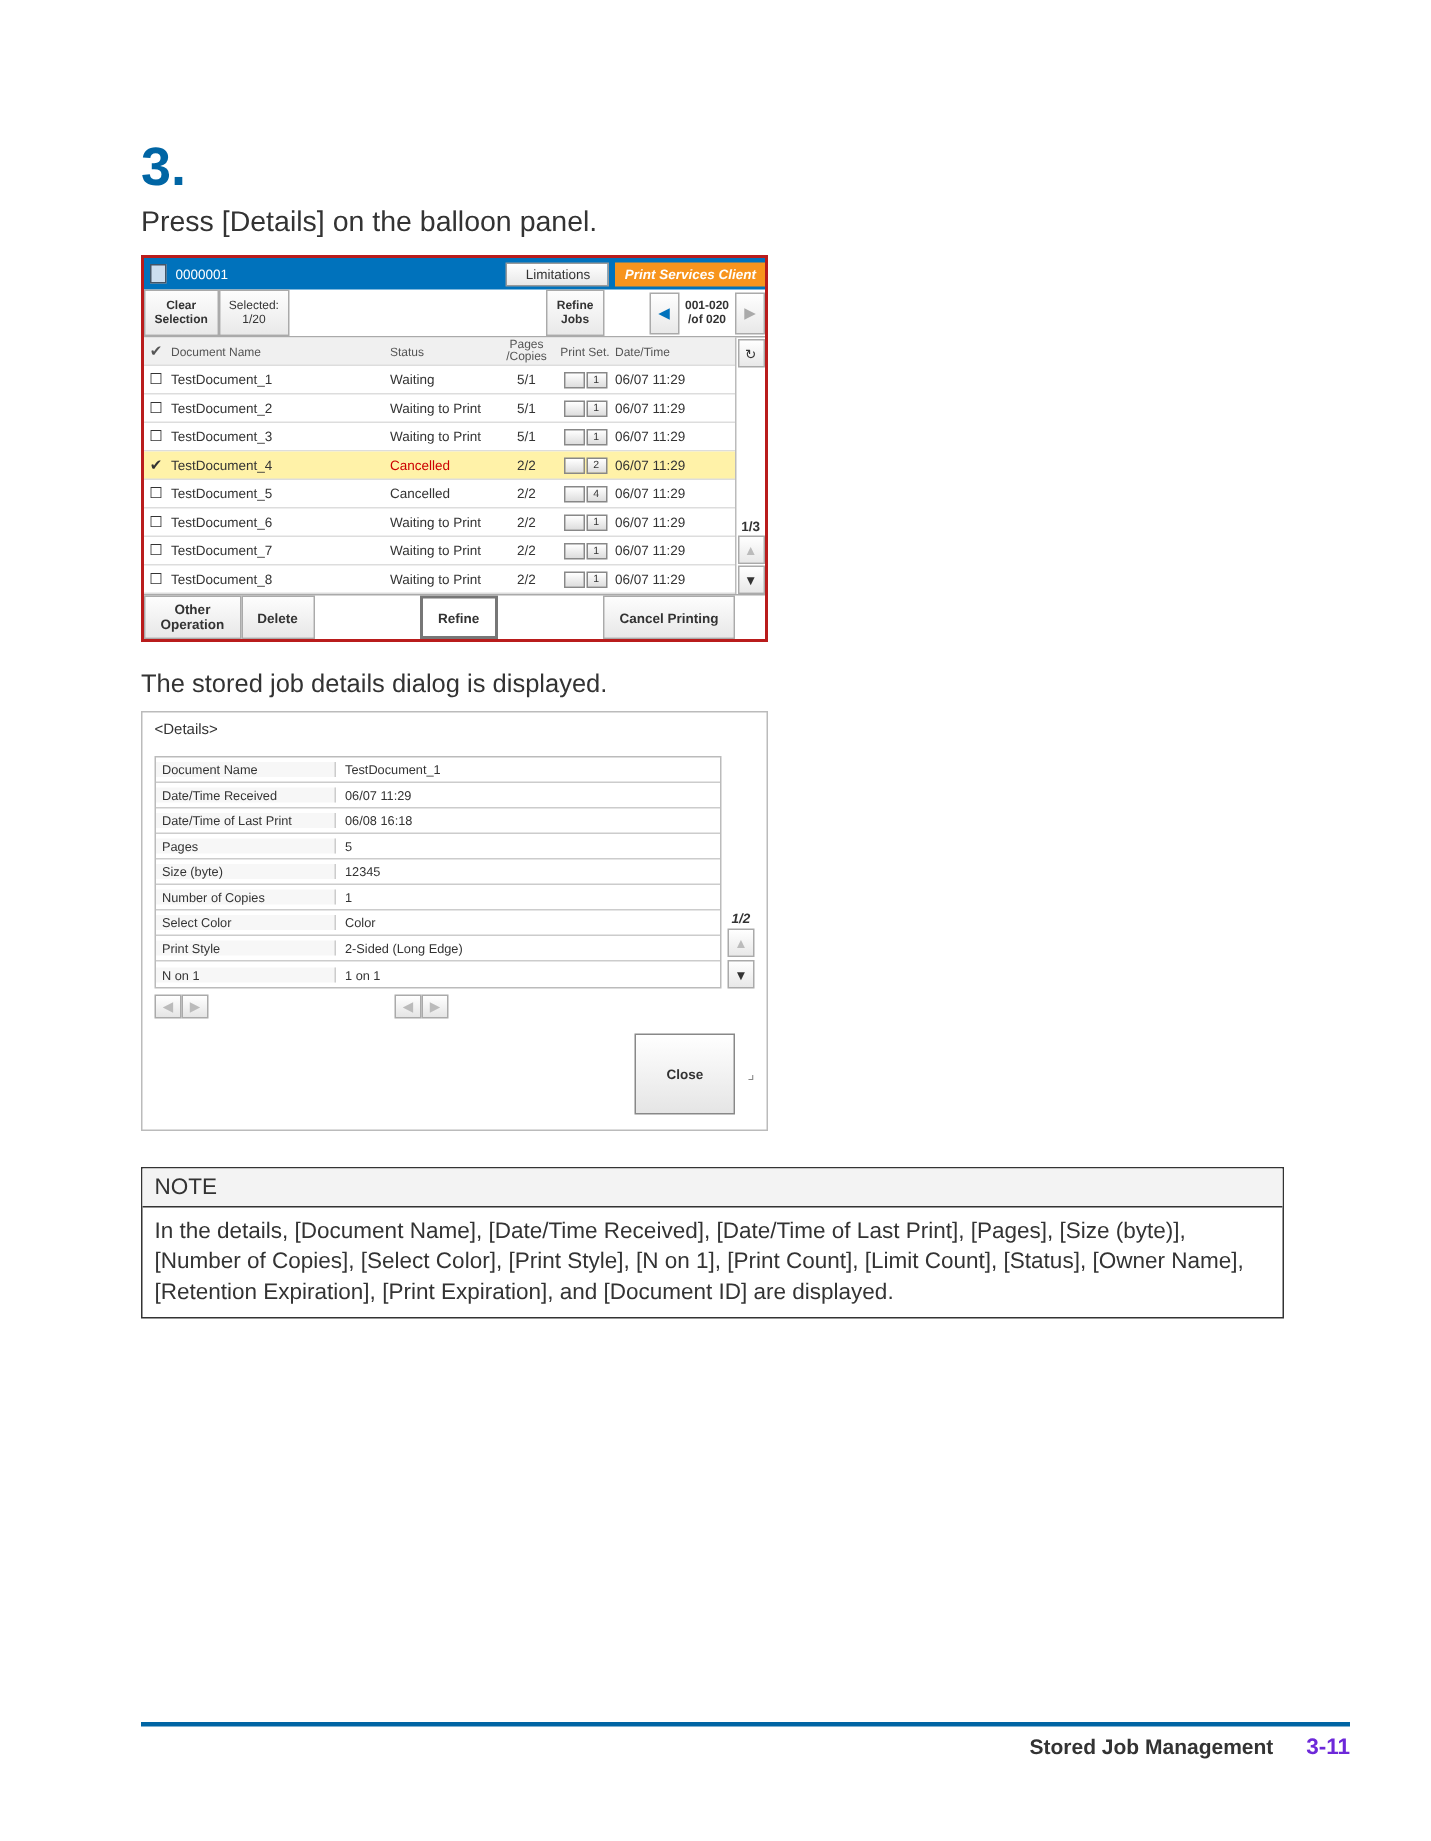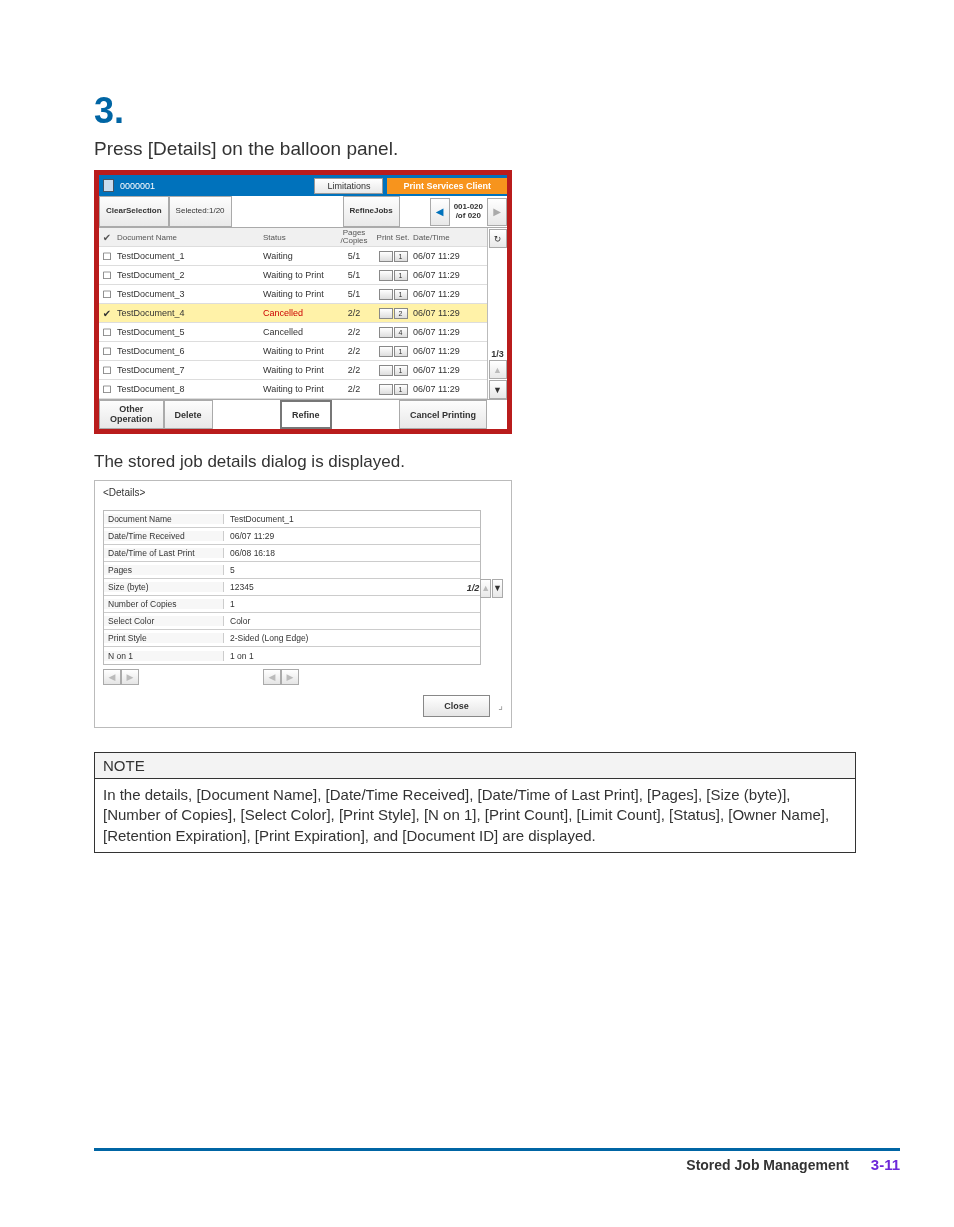--- a/index.html
+++ b/index.html
@@ -1,28 +1,28 @@
 <!DOCTYPE html>
 <html><head>
 <meta charset="utf-8">
 <style>
   * { margin: 0; padding: 0; box-sizing: border-box; }
   body { font-family: Arial, Helvetica, sans-serif; background: #fff; color: #333; width: 954px; height: 1227px; position: relative; font-size: 14px; }
   .page { padding: 90px 98px 0 94px; }
   .step-head { margin-bottom: 6px; }
   .step-num { font-size: 36px; font-weight: bold; color: #0065a4; display: inline-block; }
   .step-txt { font-size: 19px; color: #333; }
-  .ss1 { border: 5px solid #b91c1c; width: 418px; margin: 10px 0 18px 0; font-size: 9px; }
+  .ss1 { border: 2px solid #b91c1c; width: 418px; margin: 10px 0 18px 0; font-size: 9px; }
   .titlebar { background: #0072bc; color: #fff; display: flex; align-items: center; height: 21px; padding-left: 4px; }
   .t-icon { width: 11px; height: 13px; background: #cde; border: 1px solid #456; margin-right: 6px; }
   .titlebar .spacer { flex: 1; }
   .lim-btn { background: linear-gradient(#fff,#e8e8e8); border: 1px solid #999; color: #333; padding: 2px 12px; font-size: 9px; margin-right: 4px; }
-  .psc { font-weight: bold; color: #fff; background: #f7941d; padding: 3px 16px; font-size: 9px; }
+  .psc { font-weight: bold; font-style: italic; color: #fff; background: #f7941d; padding: 3px 6px; font-size: 9px; }
   .toolbar1 { display: flex; align-items: stretch; height: 32px; border-bottom: 1px solid #aaa; }
-  .tbtn { background: linear-gradient(#fdfdfd,#e9e9e9); border: 1px solid #aaa; display: flex; align-items: center; justify-content: center; font-size: 8px; line-height: 1.1; padding: 0 6px; font-weight: bold; }
+  .tbtn { background: linear-gradient(#fdfdfd,#e9e9e9); border: 1px solid #aaa; display: flex; flex-direction: column; align-items: center; justify-content: center; font-size: 8px; line-height: 1.1; padding: 0 6px; font-weight: bold; }
   .tbtn.small { font-weight: normal; }
   .tbtn span { white-space: nowrap; }
   .tb-gap { flex: 1; }
   .nav { display: flex; align-items: center; }
   .nav-btn { width: 20px; height: 28px; border: 1px solid #aaa; background: linear-gradient(#fff,#e8e8e8); display:flex; align-items:center; justify-content:center; font-size:10px; color:#0072bc;}
   .rng { font-size: 8px; line-height: 1.1; font-weight: bold; padding: 0 4px; display:flex; flex-direction:column; align-items:center; justify-content:center; }
   .hdrrow, .jrow { display: flex; align-items: center; height: 19px; border-bottom: 1px solid #ddd; }
   .hdrrow { background: #f0f0f0; font-size: 8px; color: #555; }
   .c-chk { width: 16px; text-align:center; font-size:10px; }
   .c-nm { width: 148px; padding-left: 2px; }
@@ -42,26 +42,26 @@
   .fbtn.det { background:#fff; border:2px solid #777; }
   .caption { font-size: 17px; color: #333; margin: 14px 0 8px 0; }
   .ss2 { width: 418px; border: 1px solid #bbb; font-size: 9px; padding: 6px 8px 10px 8px; }
   .det-title { font-size: 10px; margin-bottom: 12px; }
   .det-body { display:flex; }
   .det-table { flex:1; border:1px solid #bbb; }
   .drow { display:flex; height:17px; border-bottom:1px solid #ccc; font-size:8.5px; align-items:center; }
   .drow:last-child { border-bottom:none;}
   .dlab { width: 120px; padding-left: 4px; background:#f7f7f7; border-right:1px solid #ccc; }
   .dval { padding-left: 6px; }
-  .side2 { width: 22px; display:flex; flex-direction:row; align-items:center; justify-content:flex-end; gap:1px; padding-left:4px;font-style:italic;}
+  .side2 { width: 22px; display:flex; flex-direction:column; align-items:center; justify-content:flex-end; gap:1px; padding-left:4px;font-style:italic;}
   .navrow { display:flex; margin-top:4px; }
   .nav2 { width:120px; display:flex;}
   .nav2b{ width:18px; height:16px; border:1px solid #aaa; background:linear-gradient(#fff,#e5e5e5); font-size:9px; display:flex;align-items:center;justify-content:center;}
   .close-row { text-align:right; margin-top:10px;}
-  .close-btn { display:inline-block; border:1px solid #888; background:linear-gradient(#fff,#e5e5e5); font-size:9px; font-weight:bold; padding:5px 20px;}
+  .close-btn { display:inline-block; border:1px solid #888; background:linear-gradient(#fff,#e5e5e5); font-size:9px; font-weight:bold; padding:21px 20px;}
   .resize { font-size:10px; color:#888; margin-left:6px;}
   .note-box { margin-top: 24px; border: 1px solid #333; }
   .note-hd { border-bottom: 1px solid #333; padding: 4px 8px; font-size: 15px; background:#f3f3f3; }
   .note-body { padding: 6px 8px; font-size: 15px; line-height: 1.35; }
   .footer { position: absolute; bottom: 54px; left: 94px; right: 54px; }
   .rule { height: 3px; background: #0065a4; margin-bottom: 5px; }
   .ftxt { text-align: right; font-size: 14px; }
   .ftxt b { font-weight: bold; }
   .pn { color: #6d28d9; font-weight: bold; font-size: 15px; margin-left: 18px; text-align: center; }
 </style>

